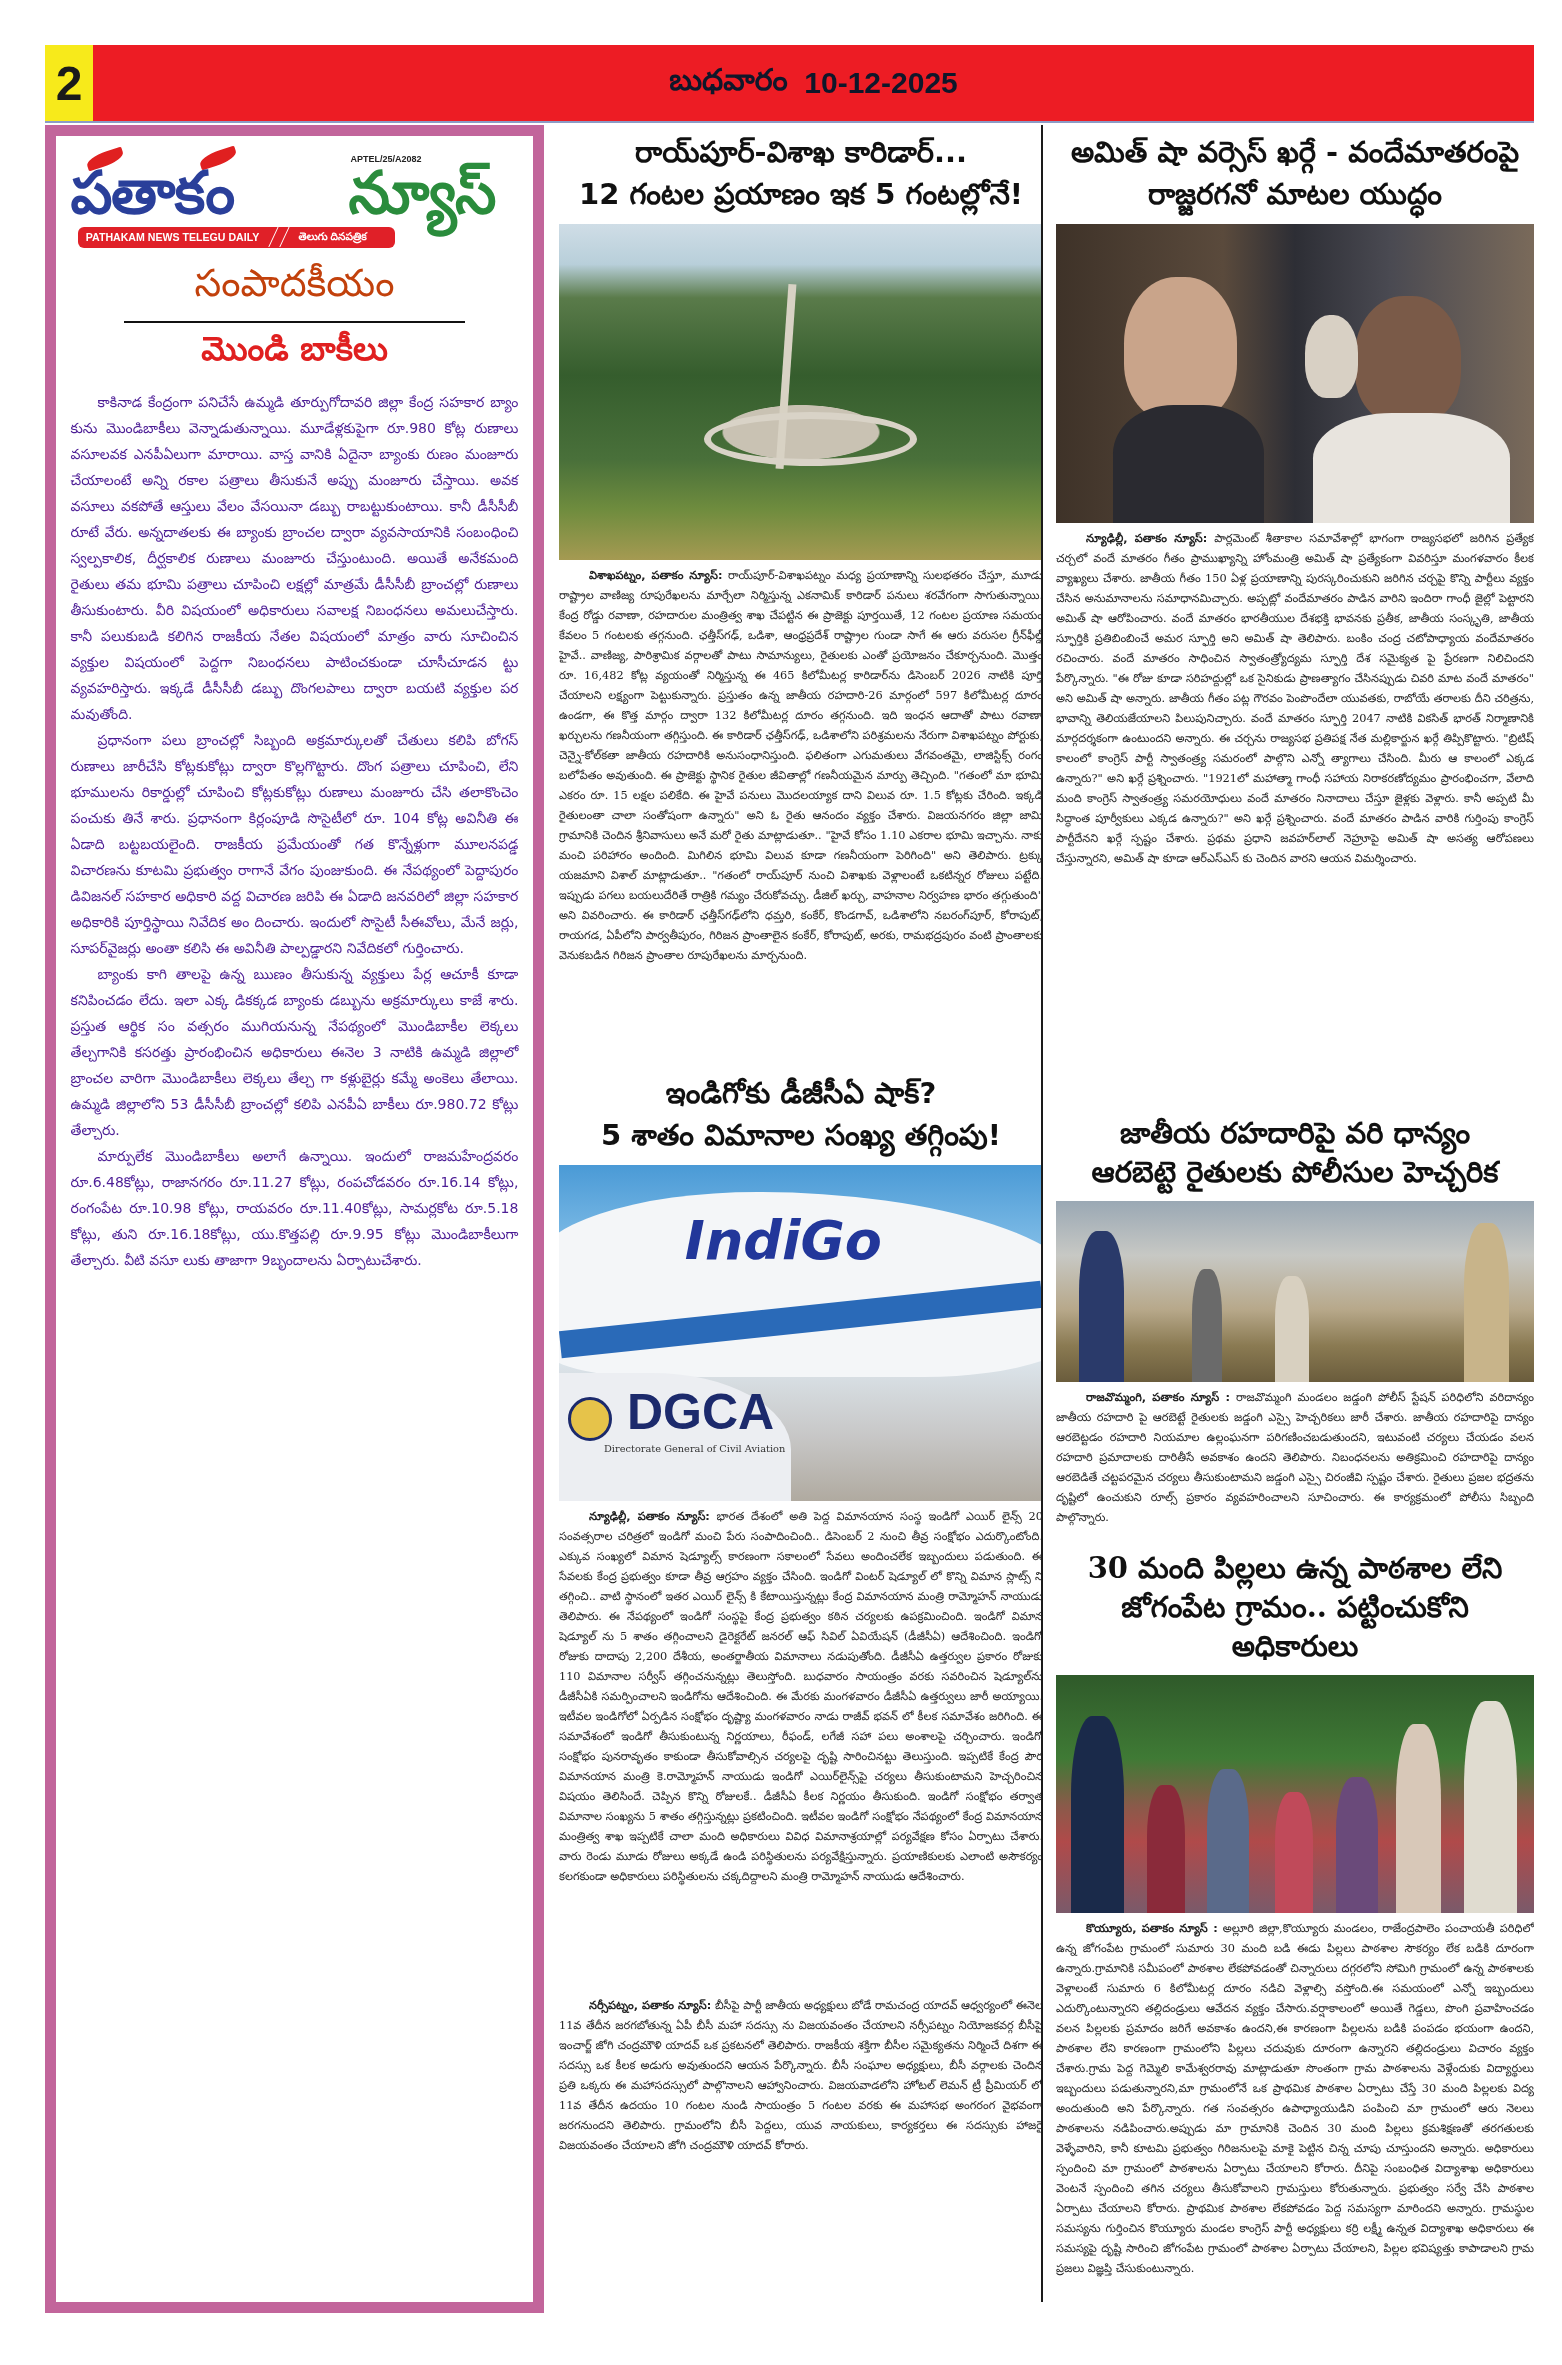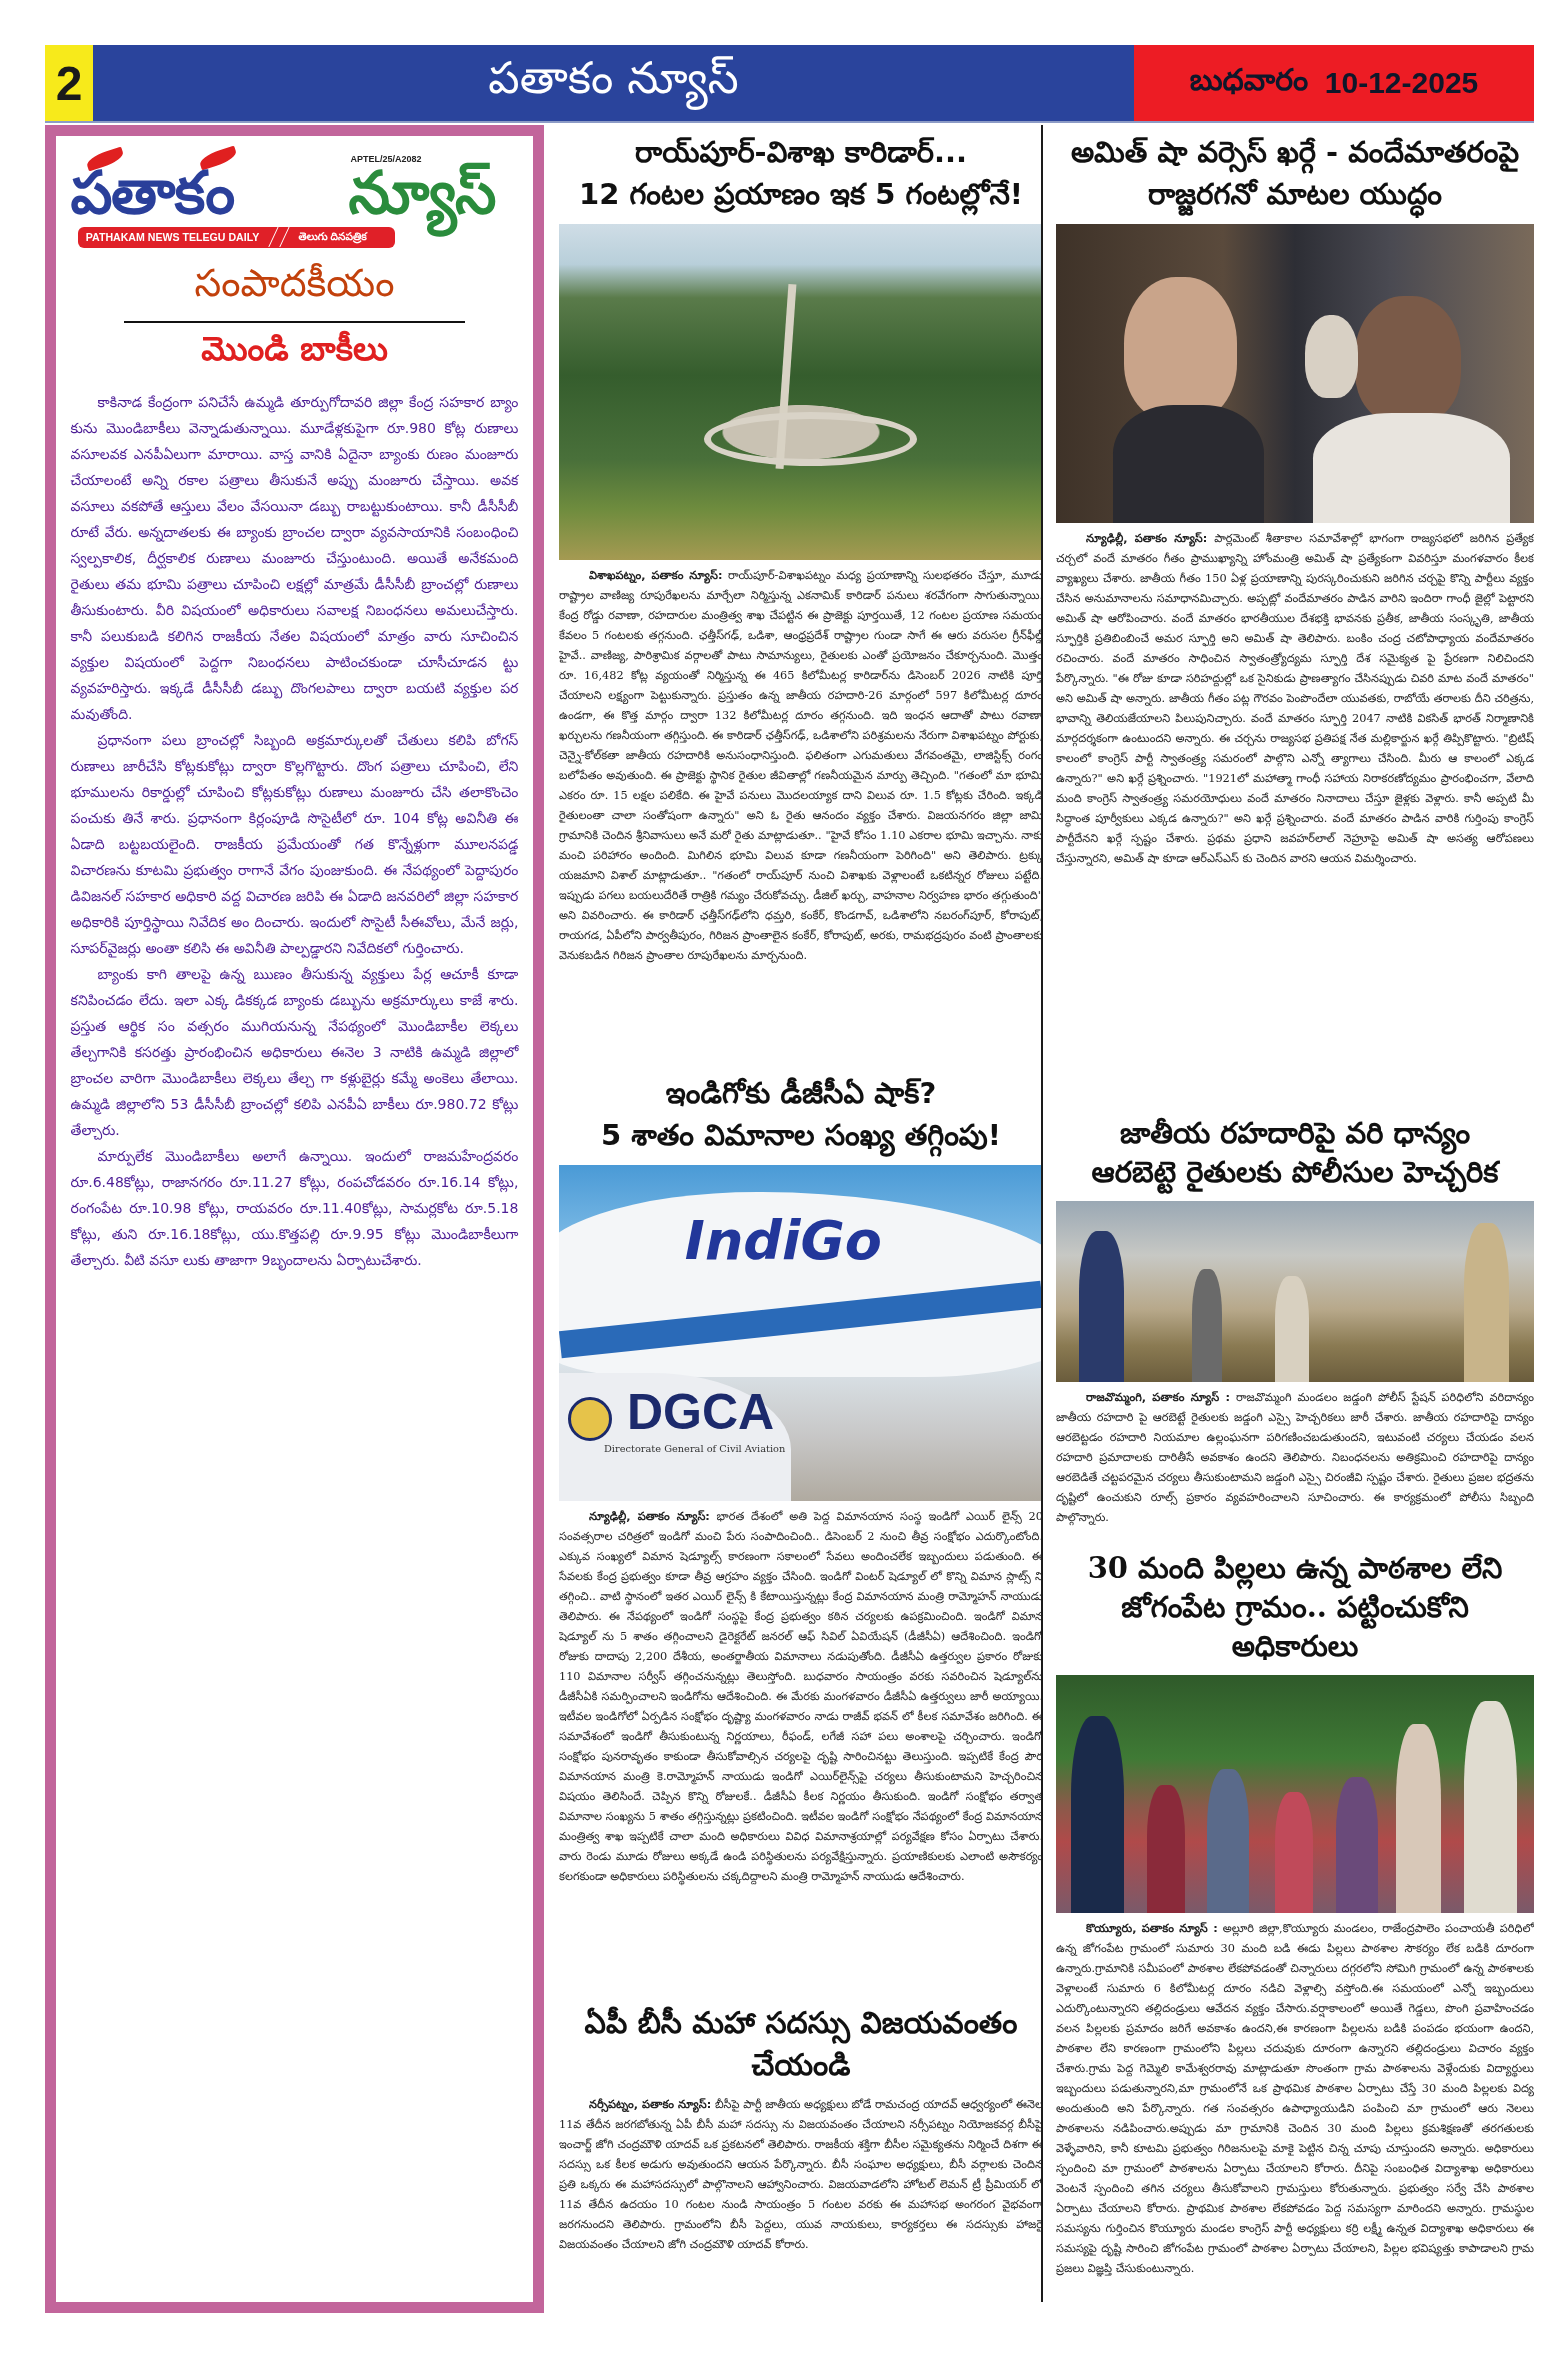--- a/index.html
+++ b/index.html
@@ -68,23 +68,20 @@
 
   .photo-farmers { height: 181px; background: linear-gradient(180deg, #9aa8b4 0%, #c7c8c4 30%, #b7a88a 60%, #8a7a52 80%, #6a5c3c 100%); }
   .photo-school { height: 238px; background: linear-gradient(180deg, #2f5a2a 0%, #3f7a35 35%, #8a5a4a 55%, #b04a4a 70%, #7a5a6a 100%); }
   .person { position: absolute; bottom: 0; border-radius: 40% 40% 0 0; }
 </style>
 </head>
 <body>
 
 <div class="header">
   <div class="page-no">2</div>
-  <div class="title-band">
-    <span>పతాకం న్యూస్</span>
-  </div>
   <div class="date-band">
     <span>బుధవారం</span>
     <span>10-12-2025</span>
   </div>
 </div>
 <div class="header-rule"></div>
 
 <div class="col-left">
   <div class="col-left-inner">
     <div class="masthead">
@@ -142,21 +139,20 @@
         <div class="dgca-full">Directorate General of Civil Aviation</div>
       </div>
     </div>
     <div class="body">
       <p><span class="dateline">న్యూఢిల్లీ, పతాకం న్యూస్:</span>
          <span>భారత దేశంలో అతి పెద్ద విమానయాన సంస్థ ఇండిగో ఎయిర్ లైన్స్ 20 సంవత్సరాల చరిత్రలో ఇండిగో మంచి పేరు సంపాదించింది.. డిసెంబర్ 2 నుంచి తీవ్ర సంక్షోభం ఎదుర్కొంటోంది. ఎక్కువ సంఖ్యలో విమాన షెడ్యూల్స్ కారణంగా సకాలంలో సేవలు అందించలేక ఇబ్బందులు పడుతుంది. ఈ సేవలకు కేంద్ర ప్రభుత్వం కూడా తీవ్ర ఆగ్రహం వ్యక్తం చేసింది. ఇండిగో వింటర్ షెడ్యూల్ లో కొన్ని విమాన స్లాట్స్ ని తగ్గించి.. వాటి స్థానంలో ఇతర ఎయిర్ లైన్స్ కి కేటాయిస్తున్నట్లు కేంద్ర విమానయాన మంత్రి రామ్మోహన్ నాయుడు తెలిపారు. ఈ నేపథ్యంలో ఇండిగో సంస్థపై కేంద్ర ప్రభుత్వం కఠిన చర్యలకు ఉపక్రమించింది. ఇండిగో విమాన షెడ్యూల్ ను 5 శాతం తగ్గించాలని డైరెక్టరేట్ జనరల్ ఆఫ్ సివిల్ ఏవియేషన్ (డీజీసీఏ) ఆదేశించింది. ఇండిగో రోజుకు దాదాపు 2,200 దేశీయ, అంతర్జాతీయ విమానాలు నడుపుతోంది. డీజీసీఏ ఉత్తర్వుల ప్రకారం రోజుకు 110 విమానాల సర్వీస్ తగ్గించనున్నట్లు తెలుస్తోంది. బుధవారం సాయంత్రం వరకు సవరించిన షెడ్యూల్‌ను డీజీసీఏకి సమర్పించాలని ఇండిగోను ఆదేశించింది. ఈ మేరకు మంగళవారం డీజీసీఏ ఉత్తర్వులు జారీ అయ్యాయి. ఇటీవల ఇండిగోలో ఏర్పడిన సంక్షోభం దృష్ట్యా మంగళవారం నాడు రాజీవ్ భవన్ లో కీలక సమావేశం జరిగింది. ఈ సమావేశంలో ఇండిగో తీసుకుంటున్న నిర్ణయాలు, రీఫండ్, లగేజీ సహా పలు అంశాలపై చర్చించారు. ఇండిగో సంక్షోభం పునరావృతం కాకుండా తీసుకోవాల్సిన చర్యలపై దృష్టి సారించినట్టు తెలుస్తుంది. ఇప్పటికే కేంద్ర పౌర విమానయాన మంత్రి కె.రామ్మోహన్ నాయుడు ఇండిగో ఎయిర్‌లైన్స్‌పై చర్యలు తీసుకుంటామని హెచ్చరించిన విషయం తెలిసిందే. చెప్పిన కొన్ని రోజులకే.. డీజీసీఏ కీలక నిర్ణయం తీసుకుంది. ఇండిగో సంక్షోభం తర్వాత విమానాల సంఖ్యను 5 శాతం తగ్గిస్తున్నట్లు ప్రకటించింది. ఇటీవల ఇండిగో సంక్షోభం నేపథ్యంలో కేంద్ర విమానయాన మంత్రిత్వ శాఖ ఇప్పటికే చాలా మంది అధికారులు వివిధ విమానాశ్రయాల్లో పర్యవేక్షణ కోసం ఏర్పాటు చేశారు. వారు రెండు మూడు రోజులు అక్కడే ఉండి పరిస్థితులను పర్యవేక్షిస్తున్నారు. ప్రయాణికులకు ఎలాంటి అసౌకర్యం కలగకుండా అధికారులు పరిస్థితులను చక్కదిద్దాలని మంత్రి రామ్మోహన్ నాయుడు ఆదేశించారు.</span></p>
     </div>
   </article>
 
   <article style="height:317px;overflow:hidden;">
-    <h2 class="headline serif" style="font-size:30px;">ఏపీ బీసీ మహా సదస్సు విజయవంతం చేయండి</h2>
     <div class="body" style="padding-top:0;">
       <p><span class="dateline">నర్సీపట్నం, పతాకం న్యూస్:</span>
          <span>బీసీపై పార్టీ జాతీయ అధ్యక్షులు బోడే రామచంద్ర యాదవ్ ఆధ్వర్యంలో ఈనెల 11వ తేదీన జరగబోతున్న ఏపీ బీసీ మహా సదస్సు ను విజయవంతం చేయాలని నర్సీపట్నం నియోజకవర్గ బీసీపై ఇంచార్జ్ జోగి చంద్రమౌళి యాదవ్ ఒక ప్రకటనలో తెలిపారు. రాజకీయ శక్తిగా బీసీల సమైక్యతను నిర్మించే దిశగా ఈ సదస్సు ఒక కీలక అడుగు అవుతుందని ఆయన పేర్కొన్నారు. బీసీ సంఘాల అధ్యక్షులు, బీసీ వర్గాలకు చెందిన ప్రతి ఒక్కరు ఈ మహాసదస్సులో పాల్గొనాలని ఆహ్వానించారు. విజయవాడలోని హోటల్ లెమన్ ట్రీ ప్రీమియర్ లో 11వ తేదీన ఉదయం 10 గంటల నుండి సాయంత్రం 5 గంటల వరకు ఈ మహాసభ అంగరంగ వైభవంగా జరగనుందని తెలిపారు. గ్రామంలోని బీసీ పెద్దలు, యువ నాయకులు, కార్యకర్తలు ఈ సదస్సుకు హాజరై విజయవంతం చేయాలని జోగి చంద్రమౌళి యాదవ్ కోరారు.</span></p>
     </div>
   </article>
 </div>
 
 <div class="vrule"></div>
 
 <div class="col-right">

